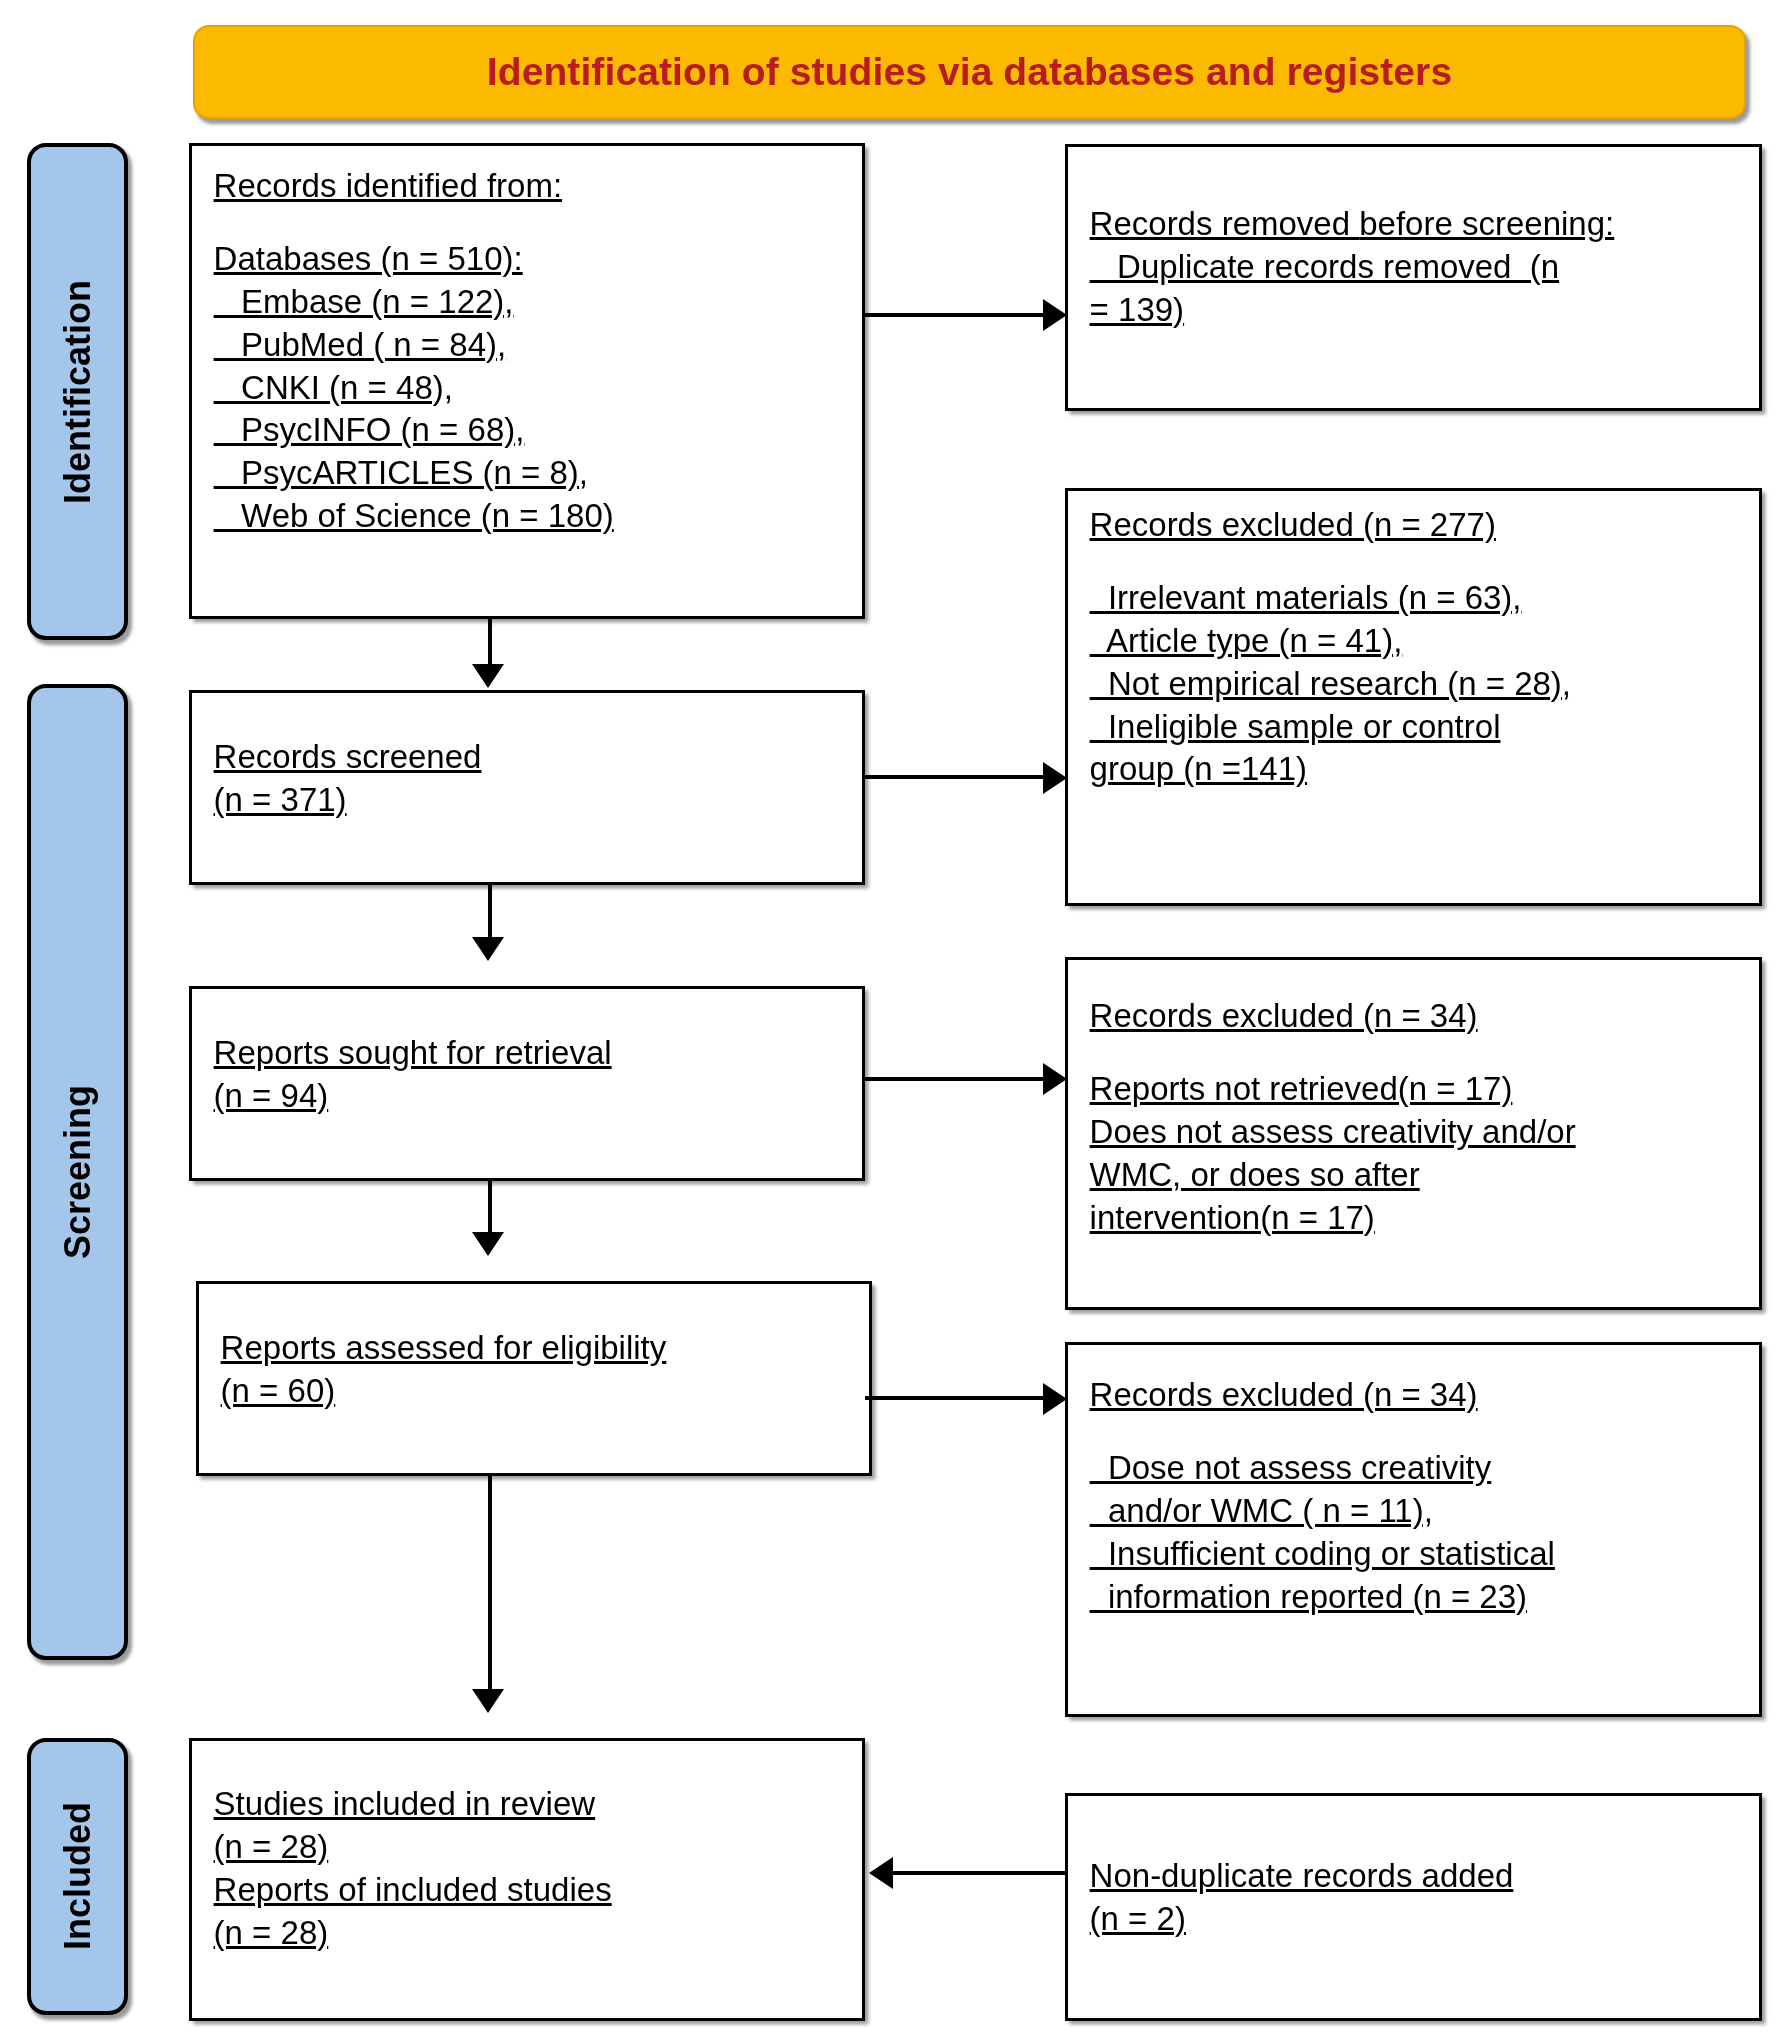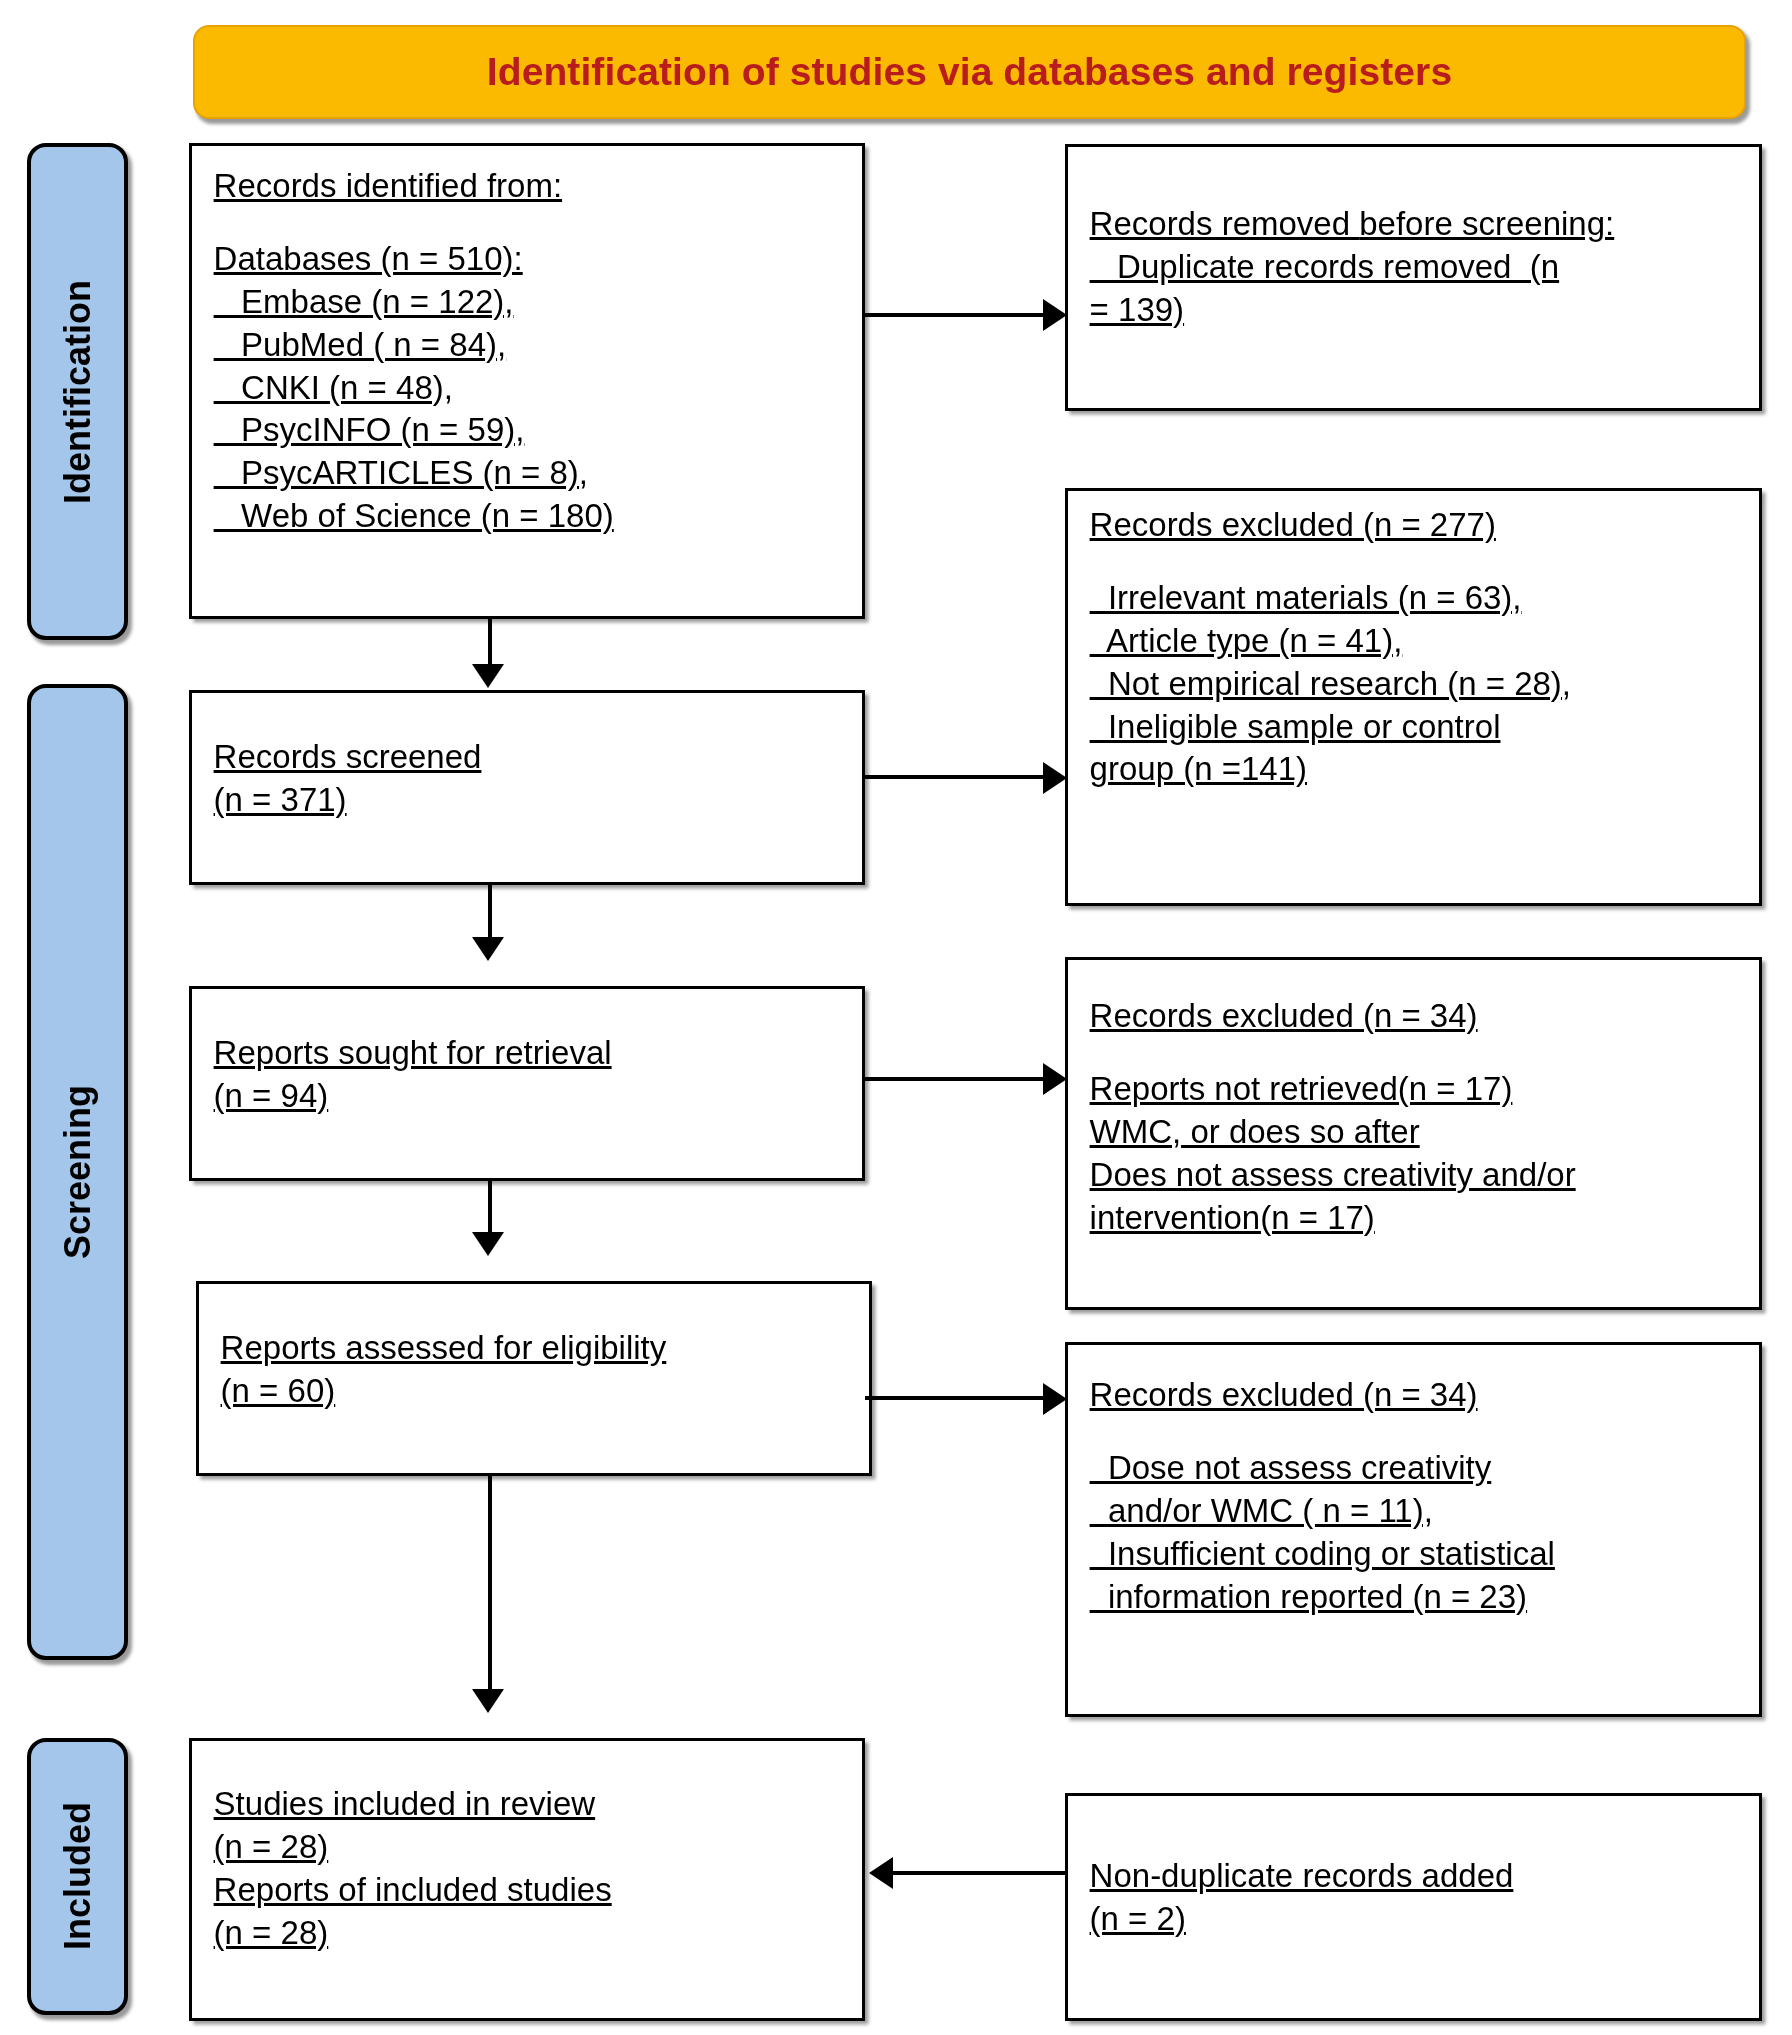--- a/index.html
+++ b/index.html
@@ -134,21 +134,21 @@
     <span>Included</span>
   </div>
 
   <div class="box" style="left:189px; top:143px; width:676px; height:476px;">
     <div class="line">Records identified from:</div>
     <div class="gap"></div>
     <div class="line">Databases (n = 510):</div>
     <div class="line">   Embase (n = 122),</div>
     <div class="line">   PubMed ( n = 84),</div>
     <div class="line">   CNKI (n = 48),</div>
-    <div class="line">   PsycINFO (n = 59),</div>
+    <div class="line">   PsycINFO (n = 68),</div>
     <div class="line">   PsycARTICLES (n = 8),</div>
     <div class="line">   Web of Science (n = 180)</div>
   </div>
 
   <div class="box" style="left:189px; top:690px; width:676px; height:195px; padding-top:43px;">
     <div class="line">Records screened</div>
     <div class="line">(n = 371)</div>
   </div>
 
   <div class="box" style="left:189px; top:986px; width:676px; height:195px; padding-top:43px;">
@@ -181,22 +181,22 @@
     <div class="line">  Article type (n = 41),</div>
     <div class="line">  Not empirical research (n = 28),</div>
     <div class="line">  Ineligible sample or control</div>
     <div class="line">group (n =141)</div>
   </div>
 
   <div class="box" style="left:1065px; top:957px; width:697px; height:353px; padding-top:35px;">
     <div class="line">Records excluded (n = 34)</div>
     <div class="gap"></div>
     <div class="line">Reports not retrieved(n = 17)</div>
+    <div class="line">Does not assess creativity and/or</div>
     <div class="line">WMC, or does so after</div>
-    <div class="line">Does not assess creativity and/or</div>
     <div class="line">intervention(n = 17)</div>
   </div>
 
   <div class="box" style="left:1065px; top:1342px; width:697px; height:375px; padding-top:29px;">
     <div class="line">Records excluded (n = 34)</div>
     <div class="gap"></div>
     <div class="line">  Dose not assess creativity</div>
     <div class="line">  and/or WMC ( n = 11),</div>
     <div class="line">  Insufficient coding or statistical</div>
     <div class="line">  information reported (n = 23)</div>

